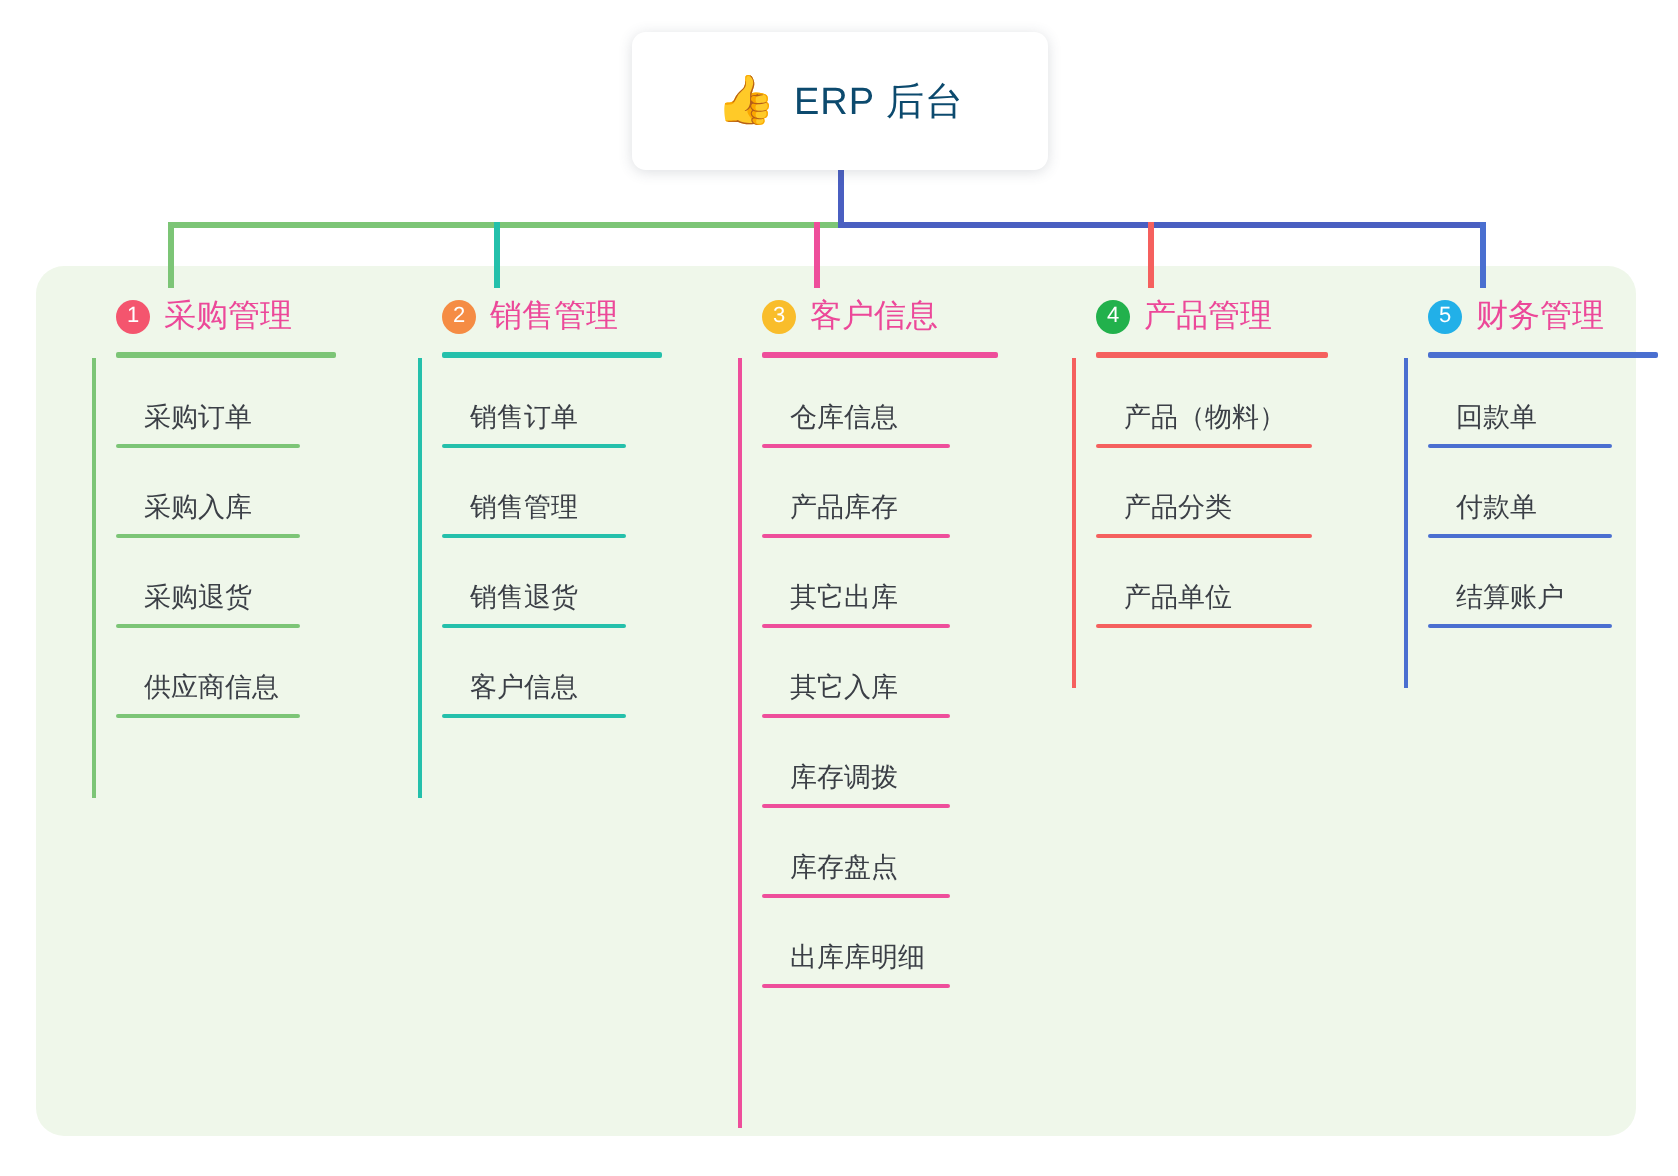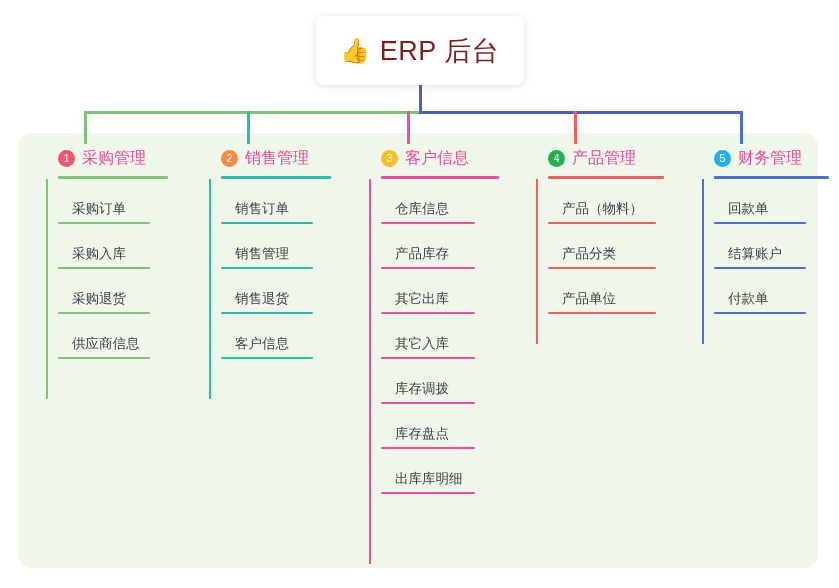--- a/index.html
+++ b/index.html
@@ -30,22 +30,22 @@
     justify-content: center;
     gap: 9px;
     z-index: 5;
   }
   #root-card .thumb-icon {
     font-size: 24px;
     line-height: 1;
     color: #f5b731;
   }
   #root-card .root-label {
-    font-size: 27px;
-    color: #7f1d1d;
+    font-size: 19px;
+    color: #0c4a6e;
     letter-spacing: 0.5px;
     white-space: nowrap;
   }
 
   
   .conn {
     position: absolute;
     z-index: 2;
   }
 
@@ -267,22 +267,22 @@
         <span class="col-title">财务管理</span>
       </div>
       <div class="head-rule" style="background: rgb(74, 111, 208); width: 115px; margin-left: 22px;"></div>
       <div class="items">
         <div class="spine" style="background: rgb(74, 111, 208); height: 165px;"></div>
         <div class="item">
           <div class="item-label">回款单</div>
           <div class="item-rule" style="background: rgb(74, 111, 208);"></div>
         </div>
         <div class="item">
+          <div class="item-label">付款单</div>
+          <div class="item-rule" style="background: rgb(74, 111, 208);"></div>
+        </div>
+        <div class="item">
           <div class="item-label">结算账户</div>
           <div class="item-rule" style="background: rgb(74, 111, 208);"></div>
         </div>
-        <div class="item">
-          <div class="item-label">付款单</div>
-          <div class="item-rule" style="background: rgb(74, 111, 208);"></div>
-        </div>
       </div>
     </div>
   </div>
 
 </body></html>

